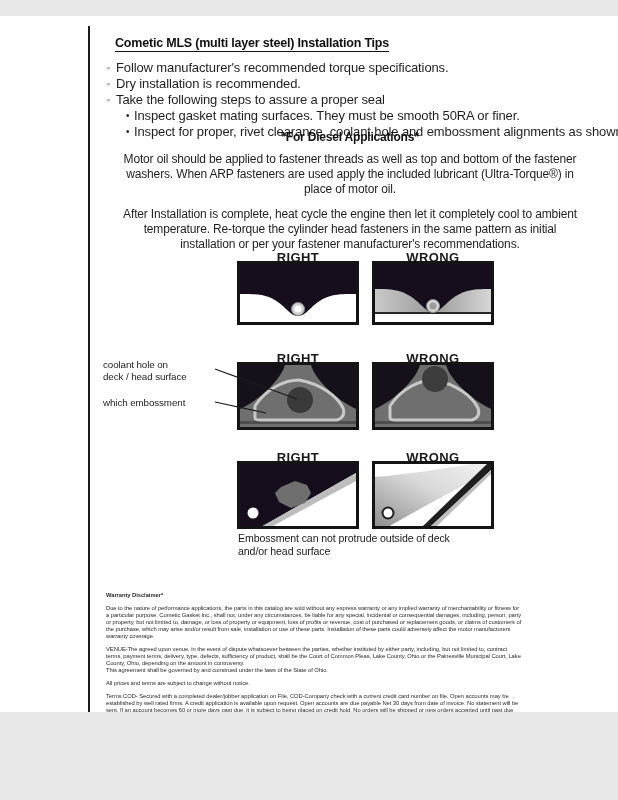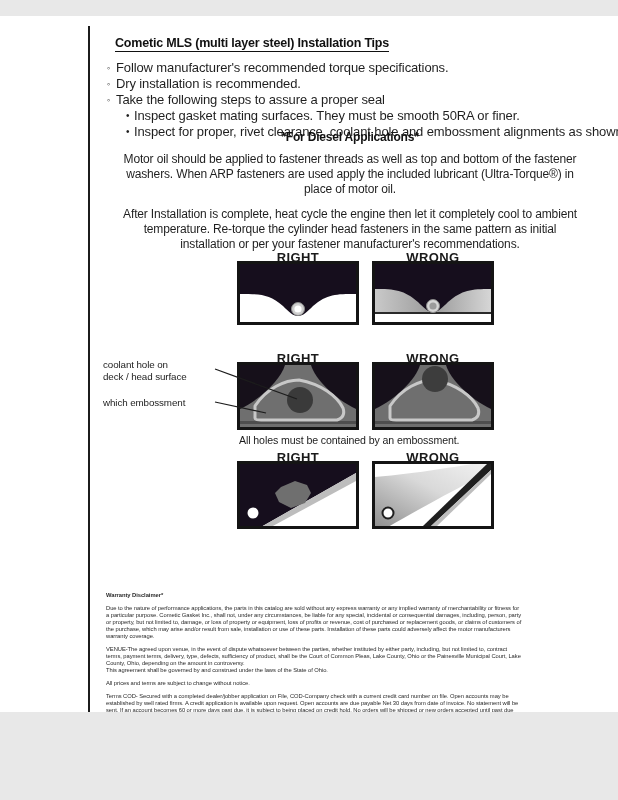--- a/index.html
+++ b/index.html
@@ -141,21 +141,20 @@
         <path d="M74,3 H119 V47 C98,37 78,17 74,3 Z" fill="#16101a"></path>
         <path d="M18,56 V44 C30,26 48,18 62,18 C84,22 100,34 106,46 C108,52 106,56 100,58 L24,58 C20,58 18,57.5 18,56 Z" fill="none" stroke="#c8c8c8" stroke-width="3" stroke-linejoin="round"></path>
         <circle cx="63" cy="17" r="13" fill="#3d3d3d"></circle>
         <rect x="1.5" y="1.5" width="119" height="65" fill="none" stroke="#141414" stroke-width="3"></rect>
       </svg>
     </div>
     <svg class="leader-svg" viewBox="0 0 618 102">
       <line x1="215" y1="22" x2="297" y2="52" stroke="#1c1c1c" stroke-width="1.2"></line>
       <line x1="215" y1="55" x2="266" y2="66" stroke="#1c1c1c" stroke-width="1.2"></line>
     </svg>
-    <div class="fig-caption">All holes must be contained by an embossment.</div>
   </div>
 
   <div class="figure fig13 fig3">
     <div class="fw-label r">RIGHT</div>
     <div class="fw-label w">WRONG</div>
     <div class="boxes">
       <svg width="122" height="68" viewBox="0 0 122 68">
         <rect x="1.5" y="1.5" width="119" height="65" fill="#ffffff" stroke="#141414" stroke-width="3"></rect>
         <path d="M3,3 H119 V12 L24,66 H3 Z" fill="#160e1d"></path>
         <polygon points="24,66 119,12 119,20 34,66" fill="#bdbdbd"></polygon>
@@ -172,20 +171,24 @@
           </linearGradient>
         </defs>
         <rect x="1.5" y="1.5" width="119" height="65" fill="#ffffff" stroke="#141414" stroke-width="3"></rect>
         <path d="M3,16 C30,14 70,8 100,3 L119,3 V10 C80,30 40,52 16,66 L3,66 Z" fill="url(#g3w)"></path>
         <polygon points="50,66 115,3 119,3 119,9 58,66" fill="#1f1f1f"></polygon>
         <polygon points="58,66 119,9 119,13 64,66" fill="#bdbdbd"></polygon>
         <circle cx="16" cy="52" r="5.5" fill="#ffffff" stroke="#1f1f1f" stroke-width="2"></circle>
         <rect x="1.5" y="1.5" width="119" height="65" fill="none" stroke="#141414" stroke-width="3"></rect>
       </svg>
     </div>
+    <div class="fig-caption">
+      <div>Embossment can not protrude outside of deck</div>
+      <div>and/or head surface</div>
+    </div>
   </div>
 
   <div class="disclaimer">
     <p class="dh">Warranty Disclaimer*</p>
     <p>Due to the nature of performance applications, the parts in this catalog are sold without any express warranty or any implied warranty of merchantability or fitness for a particular purpose.  Cometic Gasket Inc., shall not, under any circumstances, be liable for any special, incidental or consequential damages, including, person, party or property, but not limited to, damage, or loss of property or equipment, loss of profits or revenue, cost of purchased or replacement goods, or claims of customers of the purchase, which may arise and/or result from sale, installation or use of these parts.  Installation of these parts could adversely affect the motor manufacturers warranty coverage.</p>
     <p class="tight">VENUE-The agreed upon venue, in the event of dispute whatsoever between the parties, whether instituted by either party, including, but not limited to, contract terms, payment terms, delivery, type, defects, sufficiency of product, shall be the Court of Common Pleas, Lake County, Ohio or the Painesville Municipal Court, Lake County, Ohio, depending on the amount in controversy.</p>
     <p>This agreement shall be governed by and construed under the laws of the State of Ohio.</p>
     <p>All prices and terms are subject to change without notice.</p>
     <p>Terms COD- Secured with a completed dealer/jobber application on File, COD-Company check with a current credit card number on file.  Open accounts may be established by well rated firms.  A credit application is available upon request.  Open accounts are due payable Net 30 days from date of invoice.  No statement will be sent.  If an account becomes 60 or more days past due, it is subject to being placed on credit hold.  No orders will be shipped or new orders accepted until past due balance is paid.  If an account becomes 90 or more days past due, it is subject to being placed for collections.  All costs of collection are the responsibility of the customer, including attorney fees, court costs, and other expenses of litigation.</p>
     <p>Returns- Authorized (RGA) must be obtained in advance on all returns.  A packing slip or invoice number must accompany the merchandise.  No returns after 30 days from invoice date.  All returns are subject to a 25% restocking charge.  All custom designed and custom manufactured gaskets are non-returnable.</p>

